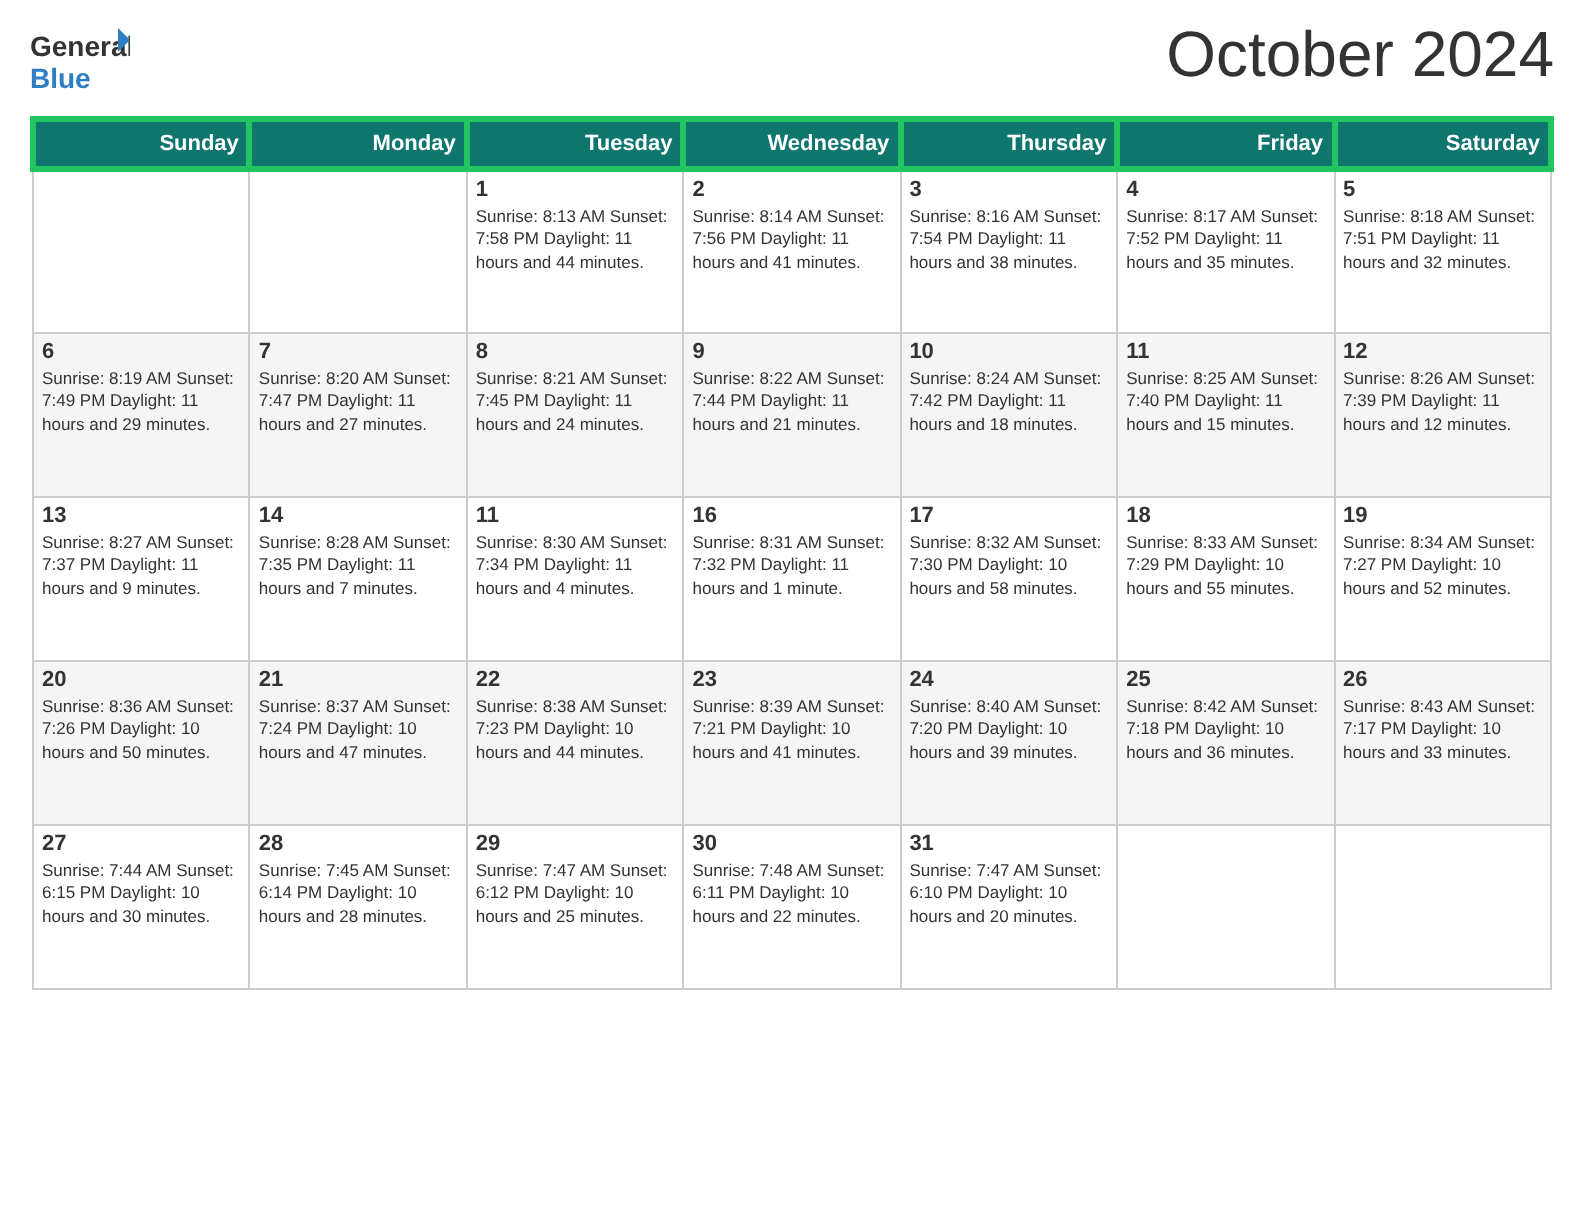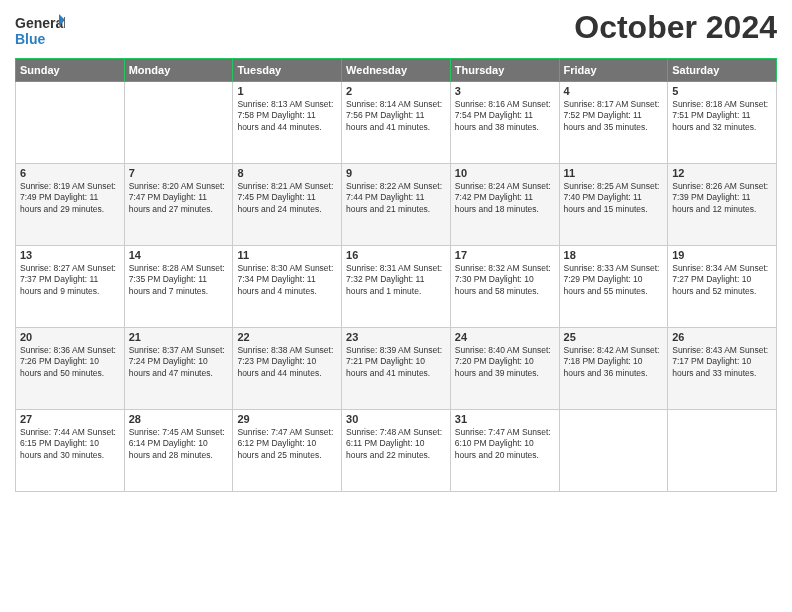--- a/index.html
+++ b/index.html
@@ -23,41 +23,41 @@
     .logo {
       display: flex;
       align-items: center;
       gap: 4px;
     }
     .title-block {
       text-align: right;
     }
     .month-title {
       font-size: 32px;
-      font-weight: bold;
+      font-weight: normal;
       color: #333;
       line-height: 1.1;
     }
     .subtitle {
       font-size: 13px;
       color: #555;
     }
     table {
       width: 100%;
       border-collapse: collapse;
       table-layout: fixed;
     }
     thead tr th {
-      background-color: #737373;
+      background-color: #0f766e;
       color: #fff;
       font-size: 11px;
       font-weight: bold;
       padding: 5px 4px;
-      text-align: left;
-      border: 1px solid #22c55e;
+      text-align: right;
+      border: 3px solid #22c55e;
     }
     tbody tr td {
       vertical-align: top;
       border: 1px solid #ccc;
       padding: 3px 4px;
       font-size: 9px;
       color: #333;
       background: #fff;
       height: 82px;
     }

